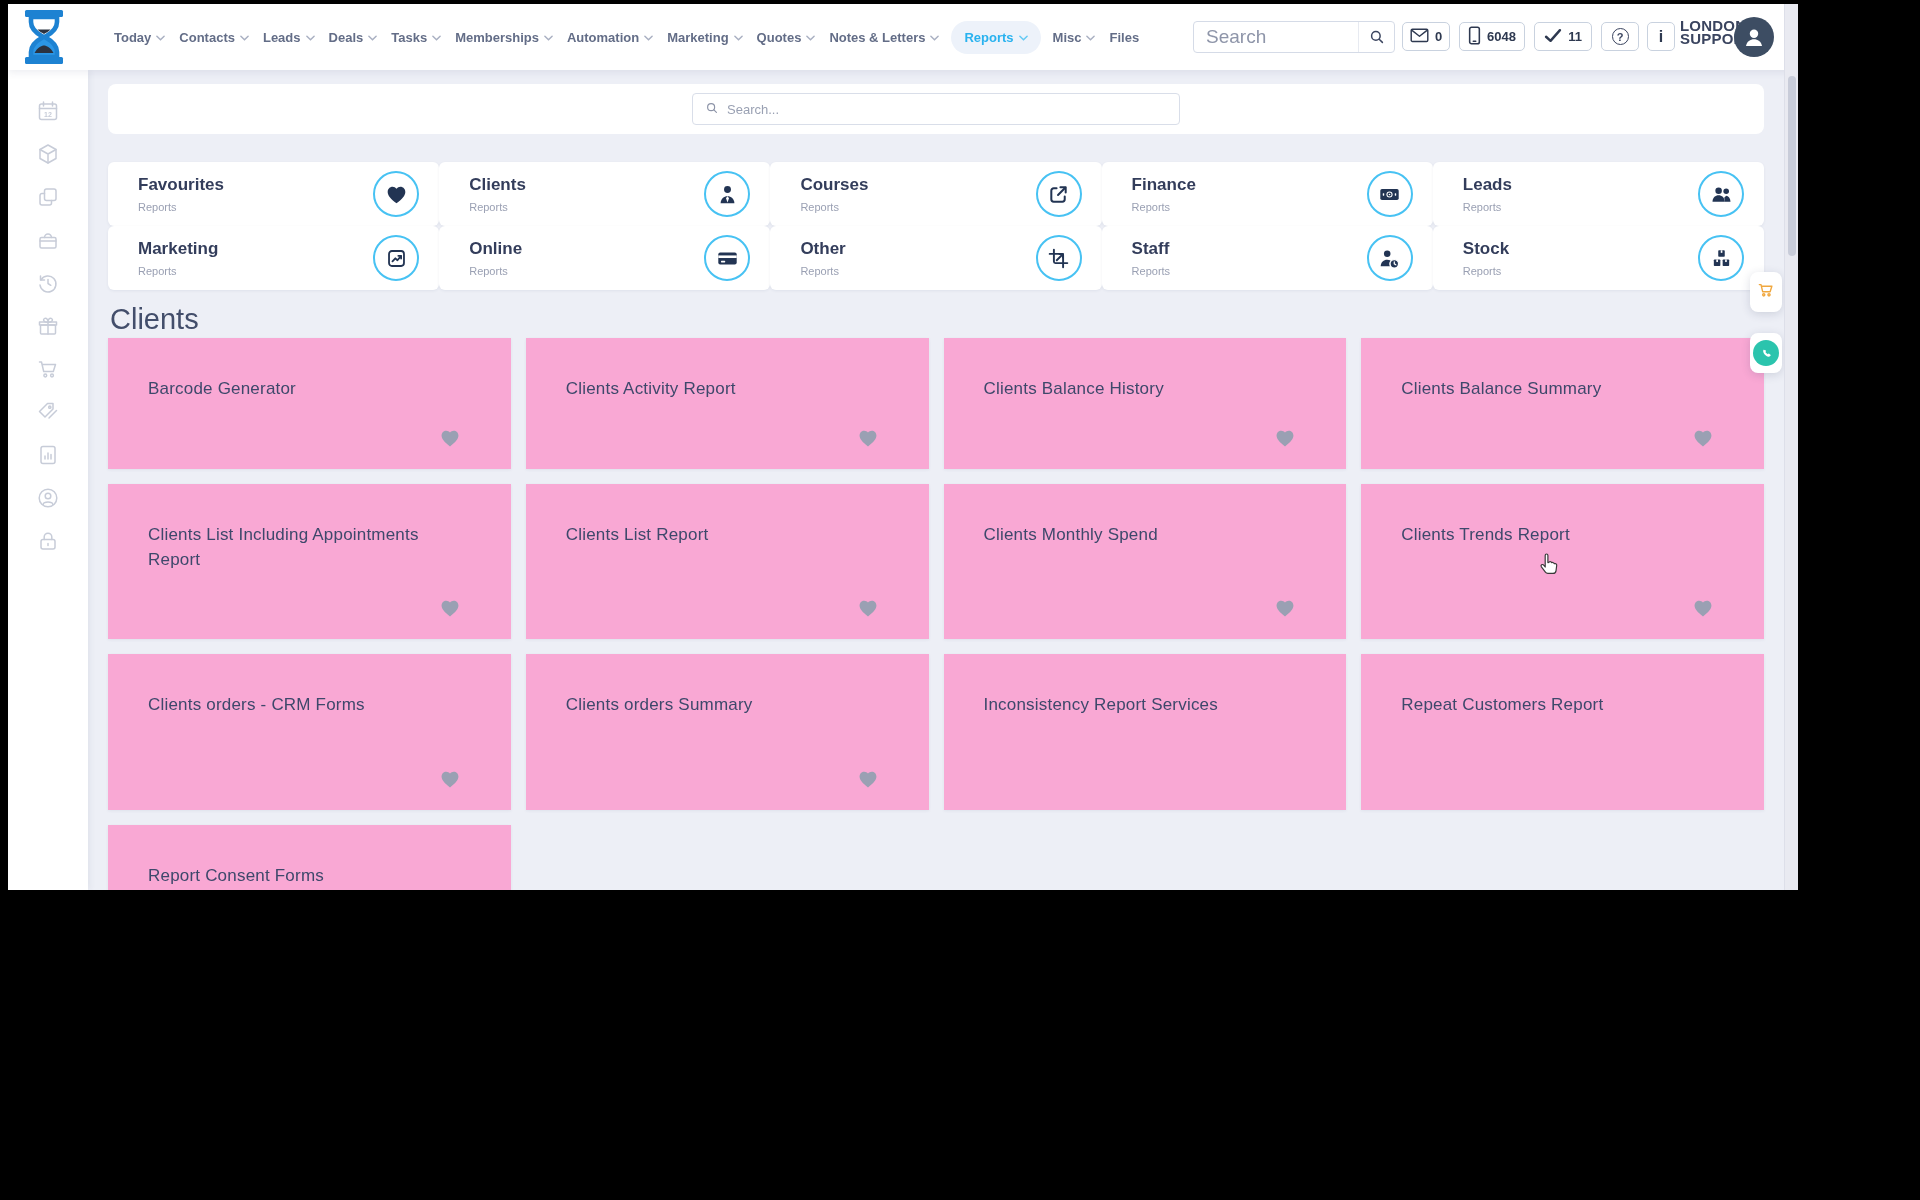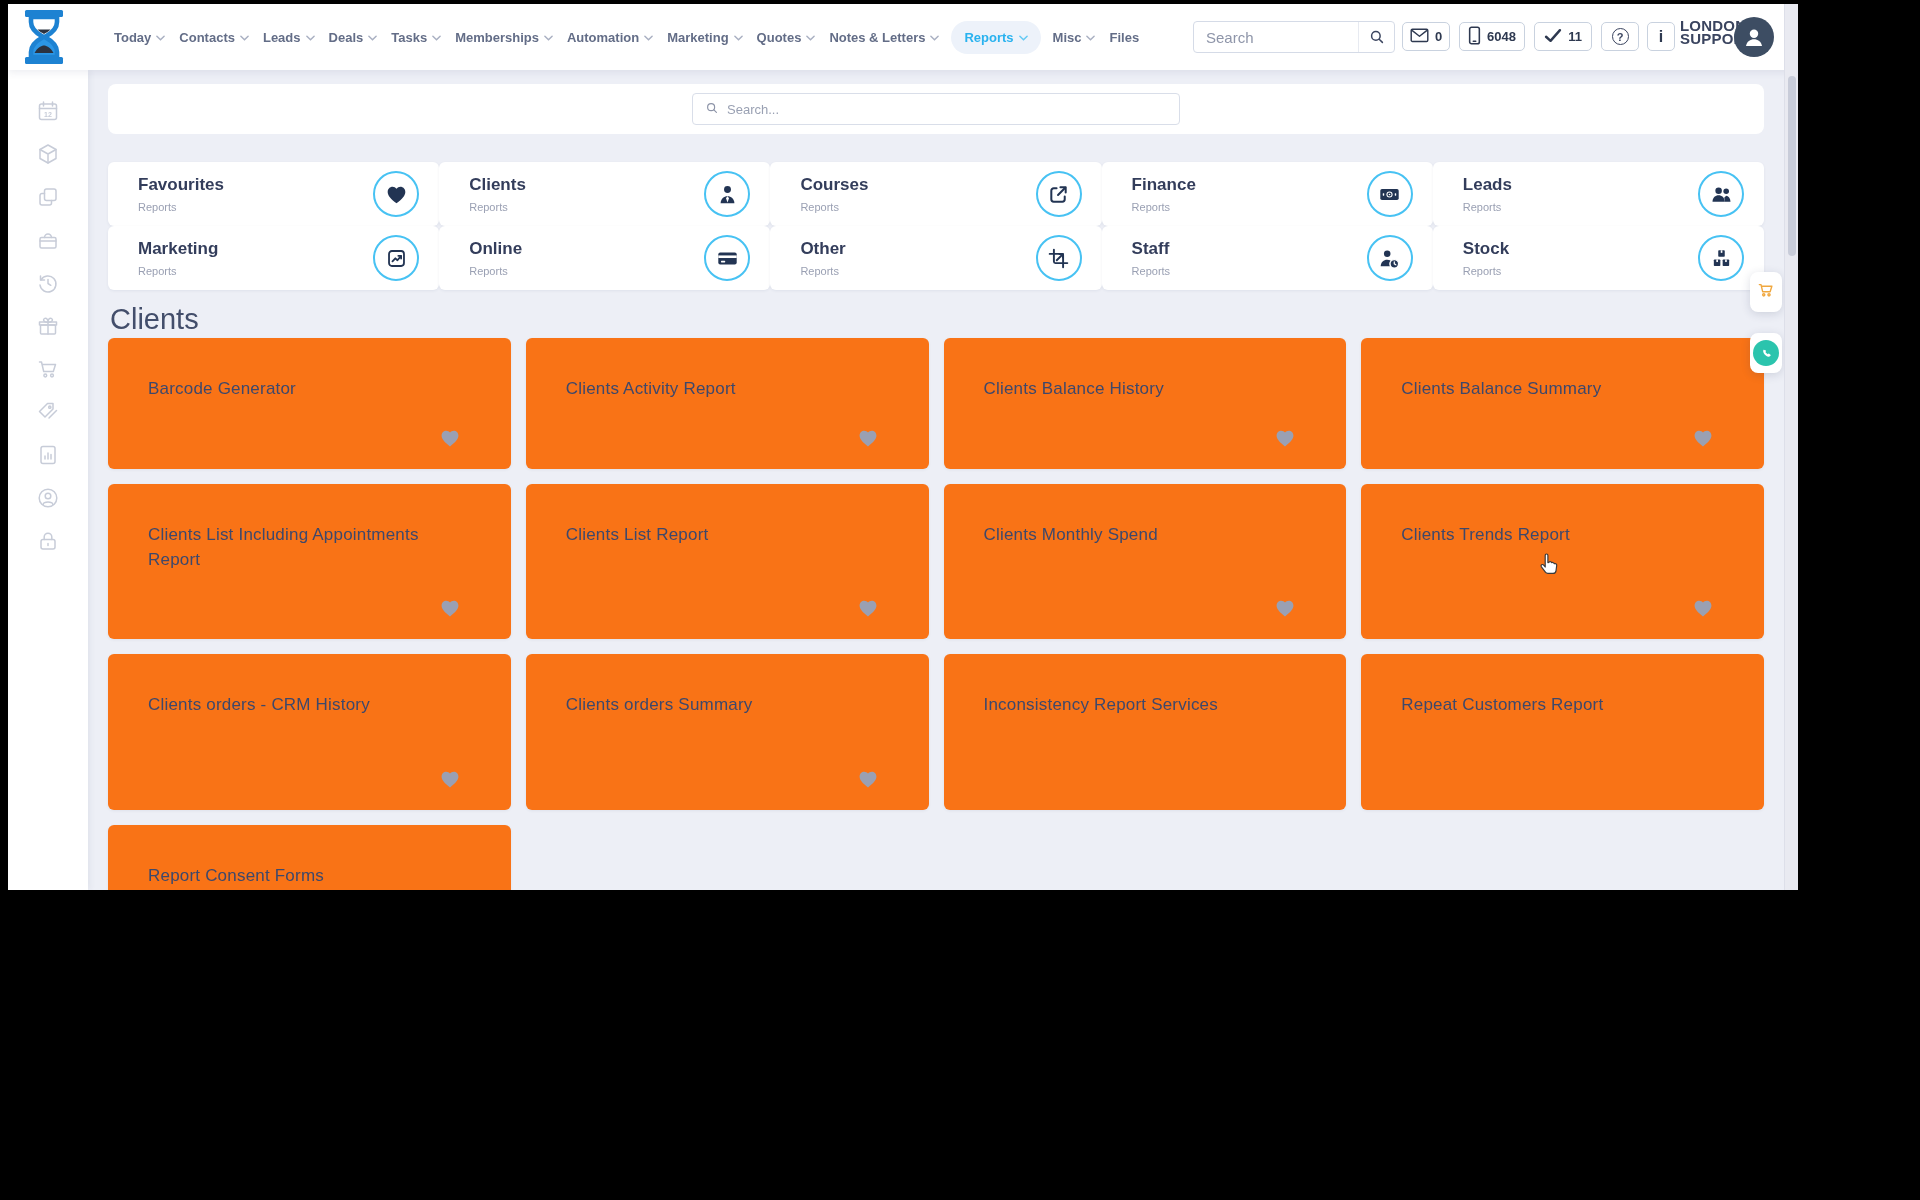--- a/index.html
+++ b/index.html
@@ -14,21 +14,21 @@
   .nav { position:absolute; left:104px; top:0; height:66px; display:flex; align-items:center; gap:10px; }
   .nav-item { display:flex; align-items:center; gap:5px; font-size:13px; font-weight:700;
               color:#636d87; cursor:pointer; white-space:nowrap; padding:9px 2px; }
   .nav-item .chev { display:inline-flex; margin-top:2px; }
   .nav-item .chev svg { stroke:#a9b0c2; }
   .nav-item.active { color:#29b2ef; background:#edf2fa; border-radius:18px; padding:9px 13px; }
   .nav-item.active .chev svg { stroke:#63c9f4; }
 
   .tb-search { position:absolute; left:1185px; top:17px; width:202px; height:32px; border:1px solid #d5dbe7;
                border-radius:4px; background:#fff; display:flex; align-items:center; }
-  .tb-search .ph { flex:1; padding-left:12px; font-size:15px; color:#8e95a9; }
+  .tb-search .ph { flex:1; padding-left:12px; font-size:19px; color:#8e95a9; }
   .tb-search .mag { width:36px; height:100%; border-left:1px solid #e7eaf1; display:flex; align-items:center; justify-content:center; }
 
   .tb-badge { position:absolute; top:18px; height:29px; border:1px solid #c9d2df; border-radius:5px; background:#fff;
               display:flex; align-items:center; justify-content:center; gap:6px; font-size:13px; font-weight:700;
               color:#2e3950; cursor:pointer; }
   .tb-badge svg { flex:none; }
   .b-env { left:1394px; width:48px; }
   .b-phone { left:1451px; width:66px; }
   .b-check { left:1526px; width:58px; }
   .b-q { left:1593px; width:38px; }
@@ -59,21 +59,21 @@
   .cat-title { position:absolute; left:30px; top:13px; font-size:17px; font-weight:700; color:#333d5b; }
   .cat-sub { position:absolute; left:30px; top:39px; font-size:11px; color:#9aa0b3; }
   .cat-circle { position:absolute; right:20px; top:9px; width:46px; height:46px; border:2px solid #47c2f3;
                 border-radius:50%; display:flex; align-items:center; justify-content:center; background:#fff; }
   .cat-circle svg { width:23px; height:23px; }
 
   .section-title { margin:12px 0 0 2px; font-size:29px; font-weight:500; color:#434e6b; line-height:34px; }
 
   .report-grid { margin-top:2px; display:grid; grid-template-columns:repeat(4,1fr);
                  grid-template-rows:131px 155px 156px 150px; gap:15px; }
-  .report-card { position:relative; background:#f97316; border-radius:6px; box-shadow:0 1px 3px rgba(45,55,95,.07); cursor:pointer; }
+  .report-card { position:relative; background:#f9a8d4; border-radius:0; box-shadow:0 1px 3px rgba(45,55,95,.07); cursor:pointer; }
   .report-title { position:absolute; left:40px; right:40px; top:38px; font-size:17px; font-weight:500;
                   color:#3e486b; line-height:25px; letter-spacing:.2px; }
   .report-heart { position:absolute; right:50px; bottom:20px; width:22px; height:22px; cursor:pointer; }
 
   
   .scrollbar { position:absolute; right:0; top:0; bottom:0; width:14px; background:#e9eaf1; border-left:1px solid #dddfe9; z-index:40; }
   .scroll-thumb { position:absolute; left:3px; top:72px; width:8px; height:180px; border-radius:4px; background:#c8ccd9; }
   .float-btn { position:absolute; right:16px; width:32px; height:40px; background:#fff; border-radius:8px;
                box-shadow:0 2px 10px rgba(40,50,90,.16); display:flex; align-items:center; justify-content:center;
                z-index:35; cursor:pointer; }
@@ -513,21 +513,21 @@
         </div>
         <div class="report-card">
           <div class="report-title">Clients Trends Report</div>
           <span class="report-heart">
             <svg viewBox="0 0 24 24" width="22" height="22">
               <path d="M12 21.2C5.8 16.6 2.8 13 2.8 9.4 2.8 6.2 5.2 4 7.9 4c1.6 0 3.1.8 4.1 2.1C13 4.8 14.5 4 16.1 4c2.7 0 5.1 2.2 5.1 5.4 0 3.6-3 7.2-9.2 11.8z" fill="#9aa0b3"></path>
             </svg>
           </span>
         </div>
         <div class="report-card">
-          <div class="report-title">Clients orders - CRM History</div>
+          <div class="report-title">Clients orders - CRM Forms</div>
           <span class="report-heart">
             <svg viewBox="0 0 24 24" width="22" height="22">
               <path d="M12 21.2C5.8 16.6 2.8 13 2.8 9.4 2.8 6.2 5.2 4 7.9 4c1.6 0 3.1.8 4.1 2.1C13 4.8 14.5 4 16.1 4c2.7 0 5.1 2.2 5.1 5.4 0 3.6-3 7.2-9.2 11.8z" fill="#9aa0b3"></path>
             </svg>
           </span>
         </div>
         <div class="report-card">
           <div class="report-title">Clients orders Summary</div>
           <span class="report-heart">
             <svg viewBox="0 0 24 24" width="22" height="22">

